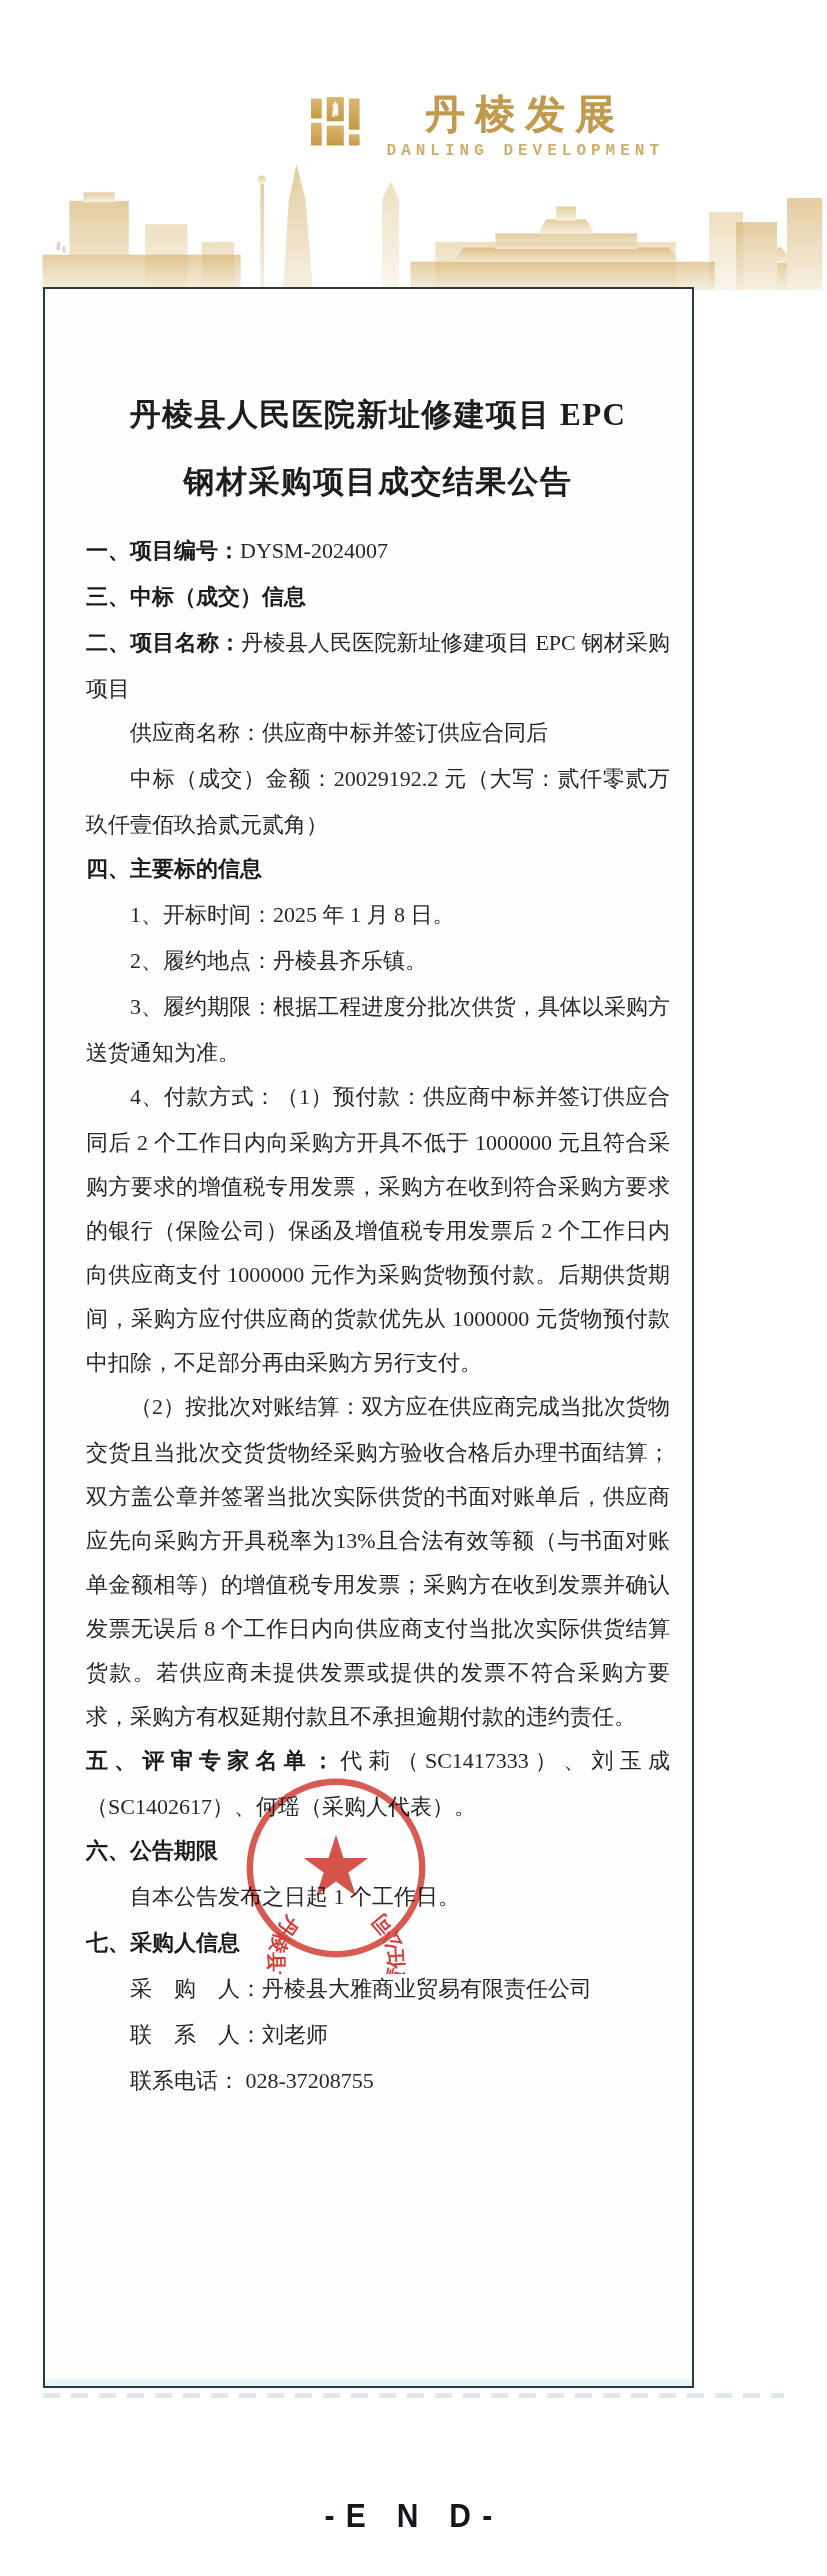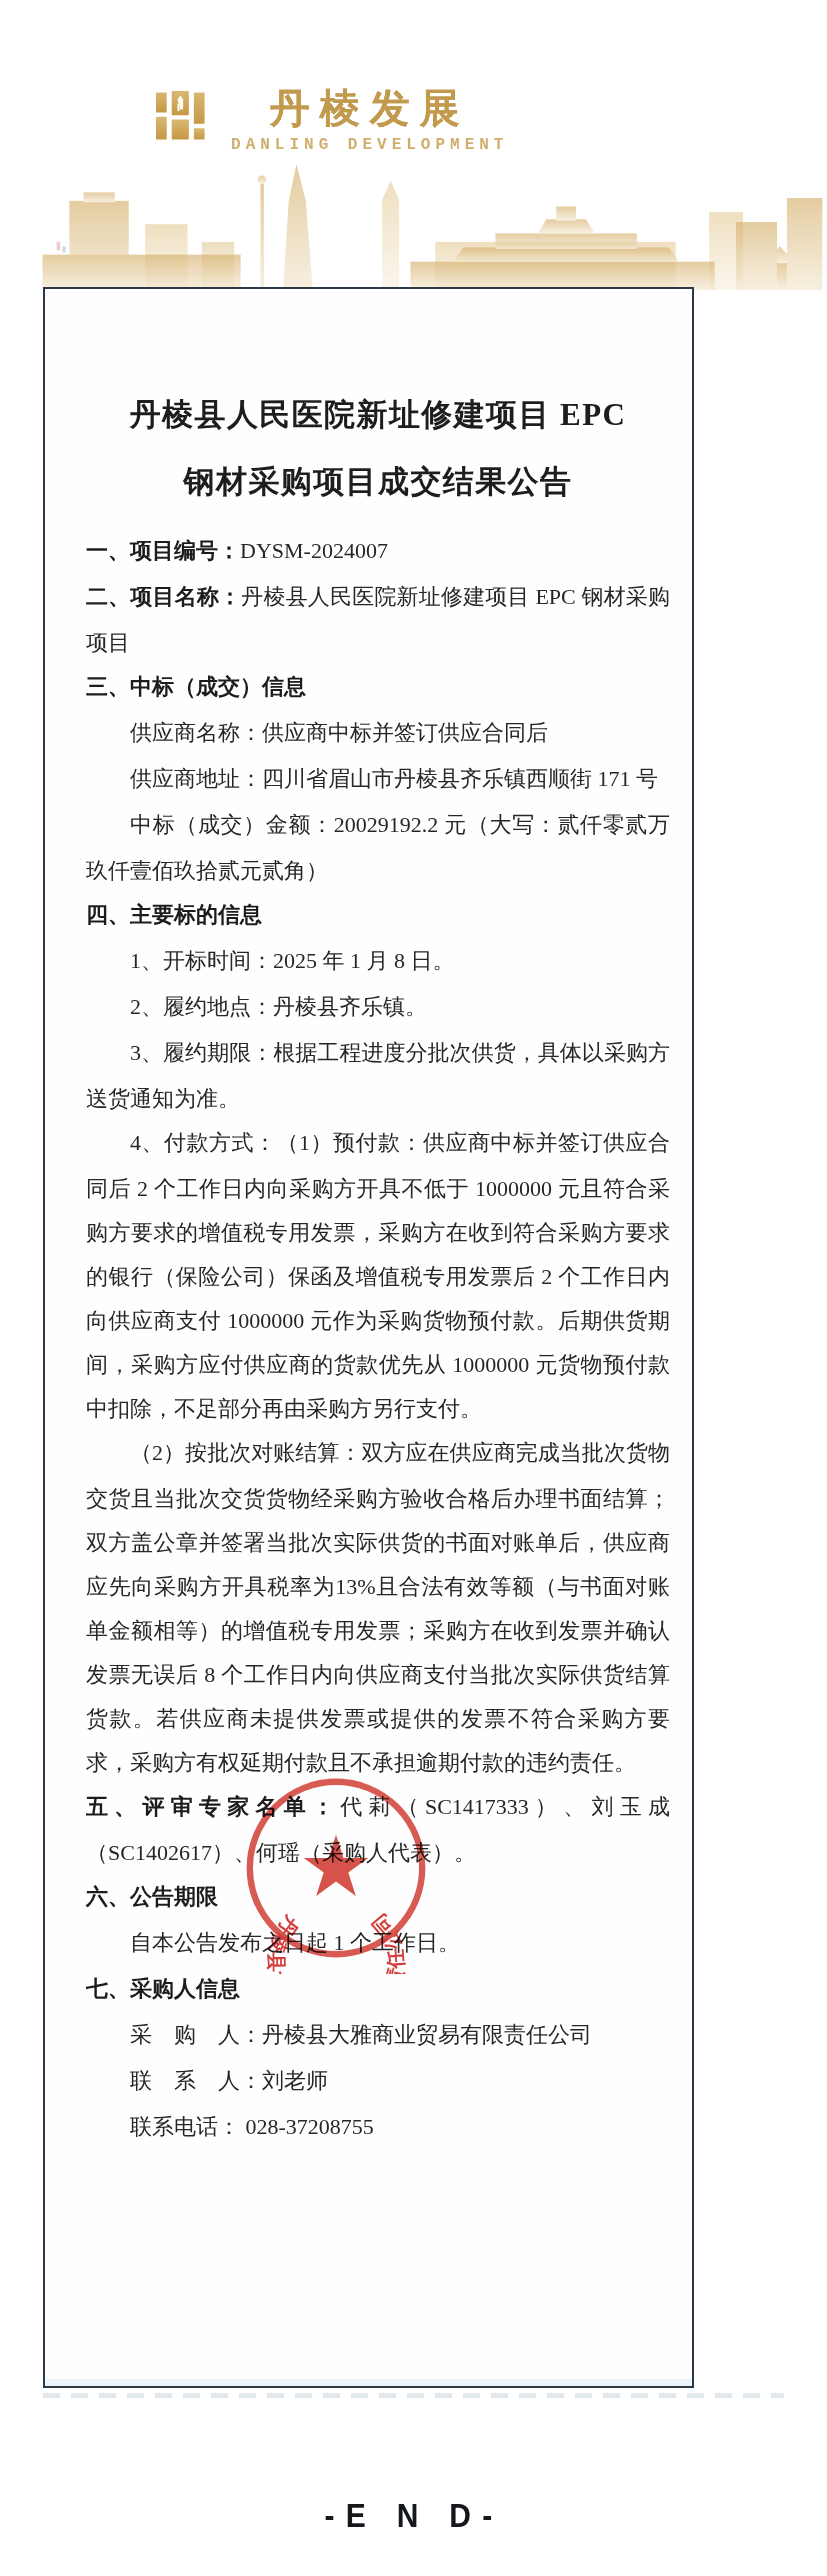--- a/index.html
+++ b/index.html
@@ -1,21 +1,21 @@
 <!DOCTYPE html>
 <html lang="zh" style="font-size:11.3px"><head>
 <meta charset="utf-8">
 <style>
   html,body{margin:0;padding:0;background:#ffffff;}
   #page{position:relative;width:828px;height:2576px;background:#ffffff;overflow:hidden;
         font-family:"Liberation Serif","DejaVu Serif",serif;color:#232323;}
 
   
-  .brand{position:absolute;top:88px;left:0;width:664px;height:78px;
-         display:flex;justify-content:center;align-items:flex-start;gap:25.5px;}
+  .brand{position:absolute;top:94px;left:0;width:664px;height:78px;
+         display:flex;justify-content:flex-end;align-items:flex-start;gap:25.5px;}
   .brand-mark{width:50px;height:50px;margin-top:2.8px;}
   .brand-textcol{display:flex;flex-direction:column;align-items:center;}
   .brand-cn{font-size:40px;font-weight:700;letter-spacing:10px;color:#c19a4e;
             font-family:"Liberation Serif","DejaVu Serif",serif;line-height:42px;
             background:linear-gradient(180deg,#b38a3c,#d8b97c);-webkit-background-clip:text;background-clip:text;}
   .brand-en{margin-top:6px;font-size:16px;font-weight:700;letter-spacing:5px;color:#cfaf6d;
             font-family:"Liberation Mono","DejaVu Sans Mono",monospace;}
   .skyline{position:absolute;top:157px;left:0;width:828px;height:133px;}
 
   
@@ -120,24 +120,23 @@
 
   <div class="card">
     <div class="card-inner">
       <div class="doc-title">
         <div>丹棱县人民医院新址修建项目 EPC</div>
         <div>钢材采购项目成交结果公告</div>
       </div>
 
       <div class="doc-body">
           <p class="sec"><span class="p-label">一、项目编号：</span><span class="p-text">DYSM-2024007</span></p>
+          <p class="sec"><span class="p-label">三、中标（成交）信息</span><span class="p-text"></span></p>
           <p class="sec"><span class="p-label">二、项目名称：</span><span class="p-text">丹棱县人民医院新址修建项目 EPC 钢材采购项目</span></p>
-          <p class="sec"><span class="p-label">三、中标（成交）信息</span><span class="p-text"></span></p>
           <p class="para"><span class="p-label"></span><span class="p-text">供应商名称：供应商中标并签订供应合同后</span></p>
-          <p class="para"><span class="p-label"></span><span class="p-text">供应商地址：四川省眉山市丹棱县齐乐镇西顺街 171 号</span></p>
           <p class="para"><span class="p-label"></span><span class="p-text">中标（成交）金额：20029192.2 元（大写：贰仟零贰万玖仟壹佰玖拾贰元贰角）</span></p>
           <p class="sec"><span class="p-label">四、主要标的信息</span><span class="p-text"></span></p>
           <p class="para"><span class="p-label"></span><span class="p-text">1、开标时间：2025 年 1 月 8 日。</span></p>
           <p class="para"><span class="p-label"></span><span class="p-text">2、履约地点：丹棱县齐乐镇。</span></p>
           <p class="para"><span class="p-label"></span><span class="p-text">3、履约期限：根据工程进度分批次供货，具体以采购方送货通知为准。</span></p>
           <p class="para"><span class="p-label"></span><span class="p-text">4、付款方式：（1）预付款：供应商中标并签订供应合同后 2 个工作日内向采购方开具不低于 1000000 元且符合采购方要求的增值税专用发票，采购方在收到符合采购方要求的银行（保险公司）保函及增值税专用发票后 2 个工作日内向供应商支付 1000000 元作为采购货物预付款。后期供货期间，采购方应付供应商的货款优先从 1000000 元货物预付款中扣除，不足部分再由采购方另行支付。</span></p>
           <p class="para"><span class="p-label"></span><span class="p-text">（2）按批次对账结算：双方应在供应商完成当批次货物交货且当批次交货货物经采购方验收合格后办理书面结算；双方盖公章并签署当批次实际供货的书面对账单后，供应商应先向采购方开具税率为13%且合法有效等额（与书面对账单金额相等）的增值税专用发票；采购方在收到发票并确认发票无误后 8 个工作日内向供应商支付当批次实际供货结算货款。若供应商未提供发票或提供的发票不符合采购方要求，采购方有权延期付款且不承担逾期付款的违约责任。</span></p>
           <p class="sec"><span class="p-label">五、评审专家名单：</span><span class="p-text">代莉（SC1417333）、刘玉成（SC1402617）、何瑶（采购人代表）。</span></p>
           <p class="sec"><span class="p-label">六、公告期限</span><span class="p-text"></span></p>
           <p class="para"><span class="p-label"></span><span class="p-text">自本公告发布之日起 1 个工作日。</span></p>

